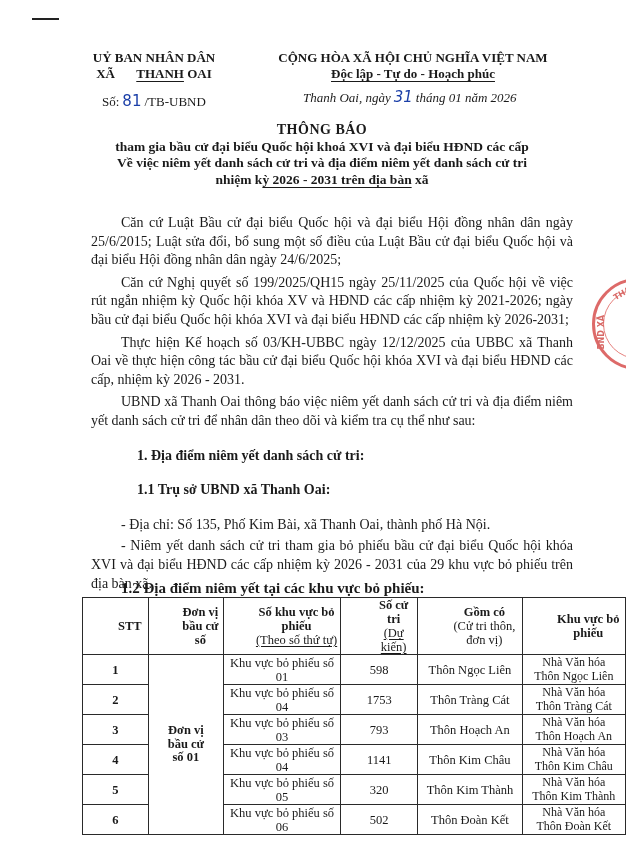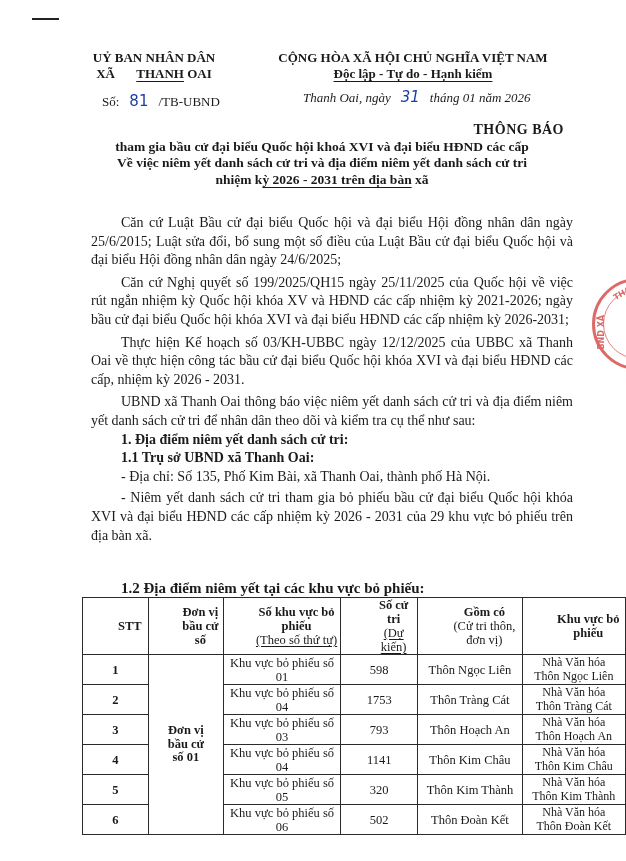--- a/index.html
+++ b/index.html
@@ -58,21 +58,21 @@
       left: 102px;
       top: 92px;
       font-size: 13px;
       white-space: nowrap;
     }
     .handwritten {
       color: #1b3fa8;
       font-family: "DejaVu Sans", sans-serif;
       font-size: 15px;
       font-weight: normal;
-      margin: 0 10px;
+      margin: 0 3px;
     }
     .dateline {
       position: absolute;
       left: 303px;
       top: 88px;
       font-size: 13px;
       font-style: italic;
       white-space: nowrap;
     }
     
@@ -82,21 +82,20 @@
       top: 122px;
       width: 484px;
       text-align: center;
       font-weight: bold;
       font-size: 13.5px;
       line-height: 16.5px;
     }
     .title-block .main-title {
       font-size: 14px;
       letter-spacing: 0.5px;
-      text-align: right;
     }
     .title-block .ul {
       text-decoration: underline;
       text-underline-offset: 3px;
     }
     
     .body-text {
       position: absolute;
       left: 91px;
       top: 214px;
@@ -106,21 +105,21 @@
       text-align: justify;
     }
     .body-text p {
       margin: 0 0 4px 0;
       text-indent: 30px;
     }
     .body-text p.no-gap { margin-bottom: 0; }
     .body-text .heading {
       font-weight: bold;
       text-indent: 30px;
-      margin: 0;
+      margin: 16px;
     }
     .body-text .dash {
       text-indent: 30px;
       margin: 0 0 3px 0;
     }
     
     .seal {
       position: absolute;
       left: 592px;
       top: 278px;
@@ -205,21 +204,21 @@
 
 <div class="corner-mark"></div>
 
 <div class="hdr-left">
   <div>UỶ BAN NHÂN DÂN</div>
   <div><span>XÃ </span><span class="u">THANH</span><span> OAI</span></div>
 </div>
 
 <div class="hdr-right">
   <div>CỘNG HÒA XÃ HỘI CHỦ NGHĨA VIỆT NAM</div>
-  <div><span class="motto">Độc lập - Tự do - Hạnh kiểm</span></div>
+  <div><span class="motto">Độc lập - Tự do - Hoạch phúc</span></div>
 </div>
 
 <div class="docno">
   <span>Số:</span><span class="handwritten">81</span><span>/TB-UBND</span>
 </div>
 
 <div class="dateline">
   <span>Thanh Oai, ngày</span><span class="handwritten">31</span><span>tháng 01 năm 2026</span>
 </div>
 

